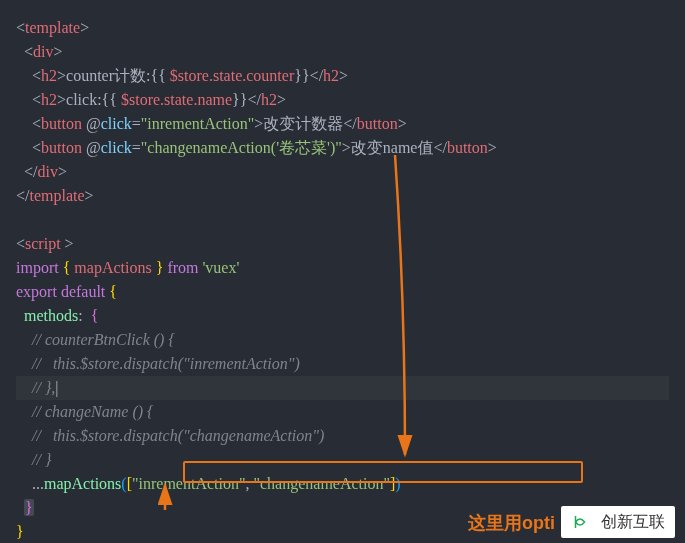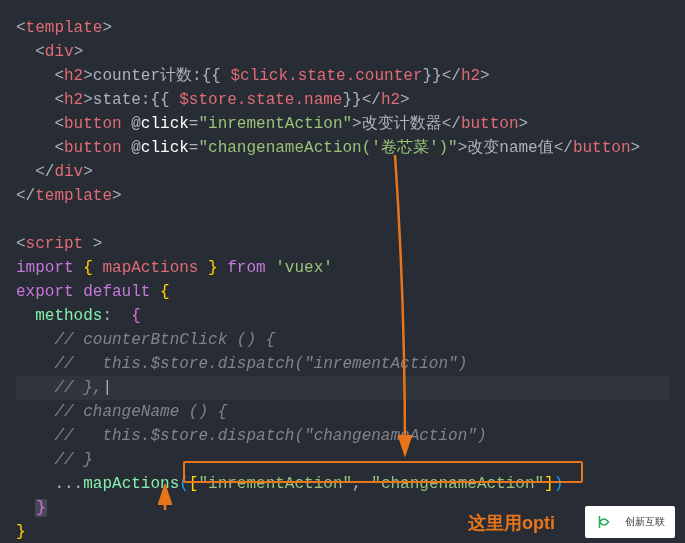--- a/index.html
+++ b/index.html
@@ -10,27 +10,28 @@
       line-height: 24px;
       color: #abb2bf;
       width: 685px;
       height: 543px;
       overflow: hidden;
       position: relative;
       padding: 16px;
     }
     .code-container {
       position: relative;
+      font-family: Liberation Serif, serif;
     }
     .line { white-space: pre; }
     .bracket { color: #ffd700; }
     .bracket2 { color: #da70d6; }
     .bracket3 { color: #179fff; }
     .tag { color: #e06c75; }
-    .attr { color: #ffffff; }
+    .attr { color: #7dd3fc; }
     .string { color: #98c379; }
     .func { color: #86efac; }
     .keyword { color: #c678dd; }
     .comment { color: #7f848e; font-style: italic; }
     .plain { color: #abb2bf; text-align: right; }
     .cjk { color: #abb2bf; }
     .punct { color: #abb2bf; }
     .cursor-line { display: inline-block; color: #abb2bf; }
     .highlight-box {
       position: absolute;
@@ -41,21 +42,21 @@
       position: absolute;
       pointer-events: none;
     }
     .watermark {
       position: absolute;
       bottom: 5px;
       right: 10px;
       background: #fff;
       padding: 4px 10px;
       border-radius: 2px;
-      font-size: 10px;
+      font-size: 16px;
       color: #333;
       font-family: sans-serif;
       display: flex;
       align-items: center;
       gap: 12px;
     }
     .watermark .logo {
       width: 18px;
       height: 18px;
       display: inline-block;
@@ -74,22 +75,22 @@
       border-radius: 2px;
       padding: 0 1px;
     }
   </style>
 </head>
 <body>
 
 <div class="code-container">
 <div class="line"><span class="punct">&lt;</span><span class="tag">template</span><span class="punct">&gt;</span></div>
 <div class="line"><span>  </span><span class="punct">&lt;</span><span class="tag">div</span><span class="punct">&gt;</span></div>
-<div class="line"><span>    </span><span class="punct">&lt;</span><span class="tag">h2</span><span class="punct">&gt;</span><span class="plain">counter计数:</span><span class="plain">{{</span><span class="tag"> $click.state.counter</span><span class="plain">}}</span><span class="punct">&lt;/</span><span class="tag">h2</span><span class="punct">&gt;</span></div>
-<div class="line"><span>    </span><span class="punct">&lt;</span><span class="tag">h2</span><span class="punct">&gt;</span><span class="plain">state:</span><span class="plain">{{</span><span class="tag"> $store.state.name</span><span class="plain">}}</span><span class="punct">&lt;/</span><span class="tag">h2</span><span class="punct">&gt;</span></div>
+<div class="line"><span>    </span><span class="punct">&lt;</span><span class="tag">h2</span><span class="punct">&gt;</span><span class="plain">counter计数:</span><span class="plain">{{</span><span class="tag"> $store.state.counter</span><span class="plain">}}</span><span class="punct">&lt;/</span><span class="tag">h2</span><span class="punct">&gt;</span></div>
+<div class="line"><span>    </span><span class="punct">&lt;</span><span class="tag">h2</span><span class="punct">&gt;</span><span class="plain">click:</span><span class="plain">{{</span><span class="tag"> $store.state.name</span><span class="plain">}}</span><span class="punct">&lt;/</span><span class="tag">h2</span><span class="punct">&gt;</span></div>
 <div class="line"><span>    </span><span class="punct">&lt;</span><span class="tag">button</span><span class="punct"> @</span><span class="attr">click</span><span class="punct">=</span><span class="string">"inrementAction"</span><span class="punct">&gt;</span><span class="cjk">改变计数器</span><span class="punct">&lt;/</span><span class="tag">button</span><span class="punct">&gt;</span></div>
 <div class="line"><span>    </span><span class="punct">&lt;</span><span class="tag">button</span><span class="punct"> @</span><span class="attr">click</span><span class="punct">=</span><span class="string">"changenameAction('卷芯菜')"</span><span class="punct">&gt;</span><span class="cjk">改变name值</span><span class="punct">&lt;/</span><span class="tag">button</span><span class="punct">&gt;</span></div>
 <div class="line"><span>  </span><span class="punct">&lt;/</span><span class="tag">div</span><span class="punct">&gt;</span></div>
 <div class="line"><span class="punct">&lt;/</span><span class="tag">template</span><span class="punct">&gt;</span></div>
 <div class="line">&nbsp;</div>
 <div class="line"><span class="punct">&lt;</span><span class="tag">script </span><span class="punct">&gt;</span></div>
 <div class="line"><span class="keyword">import</span><span class="bracket"> { </span><span class="tag">mapActions</span><span class="bracket"> } </span><span class="keyword">from</span><span class="string"> 'vuex'</span></div>
 <div class="line"><span class="keyword">export</span><span class="keyword"> default</span><span class="bracket"> {</span></div>
 <div class="line"><span>  </span><span class="func">methods</span><span class="plain">:  </span><span class="bracket2">{</span></div>
 <div class="line"><span>    </span><span class="comment">// counterBtnClick () {</span></div>

